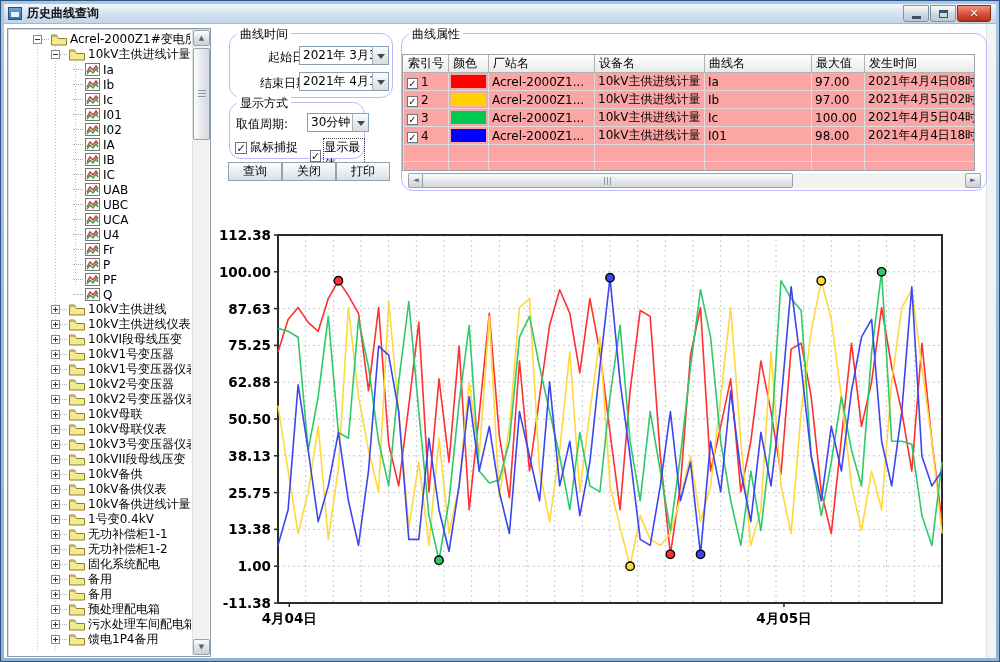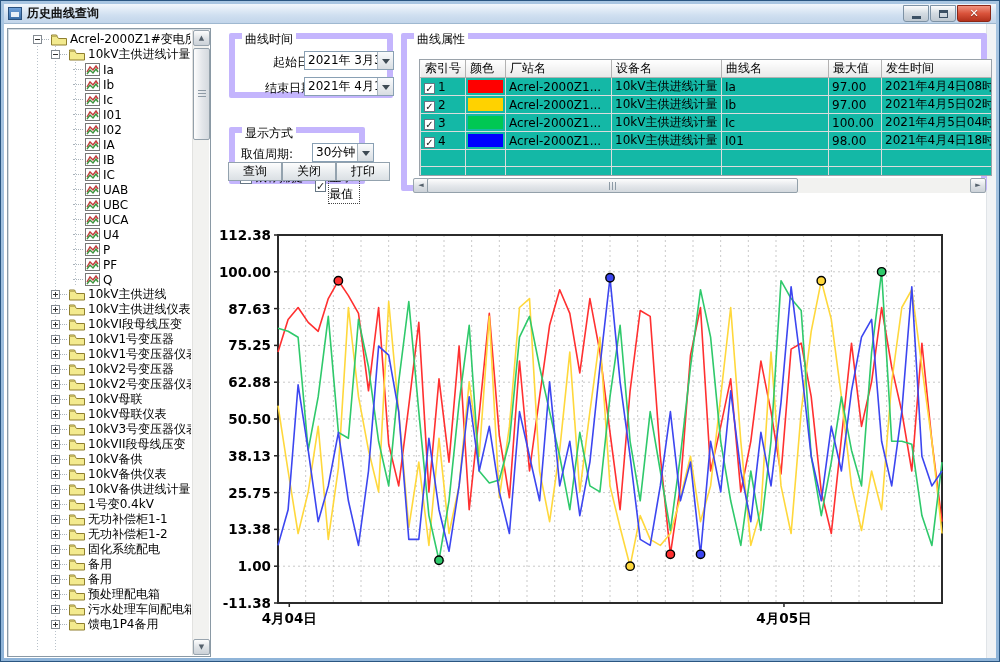--- a/index.html
+++ b/index.html
@@ -41,37 +41,37 @@
   .vscroll .up{ top:0; } .vscroll .down{ bottom:0; }
   .vscroll .sb-thumb{ position:absolute; left:0; top:18px; width:17px; height:92px; background:linear-gradient(90deg,#fdfdfd,#e3e6ea 55%,#d4d9de); border:1px solid #93a0aa; border-radius:2px; cursor:grab;}
   .vscroll .grip{ position:absolute; left:4px; top:50%; margin-top:-4px; width:8px; height:8px; background:repeating-linear-gradient(to bottom,#8d9aa5 0 1px,transparent 1px 3px);}
   .hscroll{ position:absolute; height:15px; background:#f2f2f0;}
   .hscroll .sb-btn{ top:0; height:15px; width:16px; line-height:13px;}
   .hscroll .left{ left:0;} .hscroll .right{ right:0; left:auto;}
   .hscroll .sb-thumb{ position:absolute; top:0; left:14px; width:371px; height:15px; background:linear-gradient(#fdfdfd,#e3e6ea 55%,#d4d9de); border:1px solid #93a0aa; border-radius:2px; cursor:grab;}
   .hscroll .grip{ position:absolute; top:3px; left:50%; margin-left:-4px; width:8px; height:8px; background:repeating-linear-gradient(to right,#8d9aa5 0 1px,transparent 1px 3px);}
 
   
-  .group{ position:absolute; border:6px solid #c4b5fd; border-radius:2px;padding-left:40px; }
+  .group{ position:absolute; border:1px solid #c4b5fd; border-radius:12px;padding-left:40px; }
   .group .legend{ position:absolute; top:-8px; left:7px; background:#fff; padding:0 3px; font-size:12px; color:#000;}
 
   .lbl{ position:absolute; font-size:12px; color:#000; white-space:nowrap;}
   .combo{ position:absolute; height:19px; background:#fff; border:1px solid #89a0b4; display:flex; align-items:center; cursor:pointer;}
   .combo-text{ flex:1; font-size:12px; padding:0 3px; white-space:nowrap; overflow:hidden;}
   .combo-btn{ width:16px; height:100%; background:linear-gradient(#fafbfc,#d8dde2); border-left:1px solid #a8b4bd; display:flex; align-items:center; justify-content:center;}
   .combo-arr{ width:0; height:0; border:4px solid transparent; border-top:5px solid #3e4a54; margin-top:5px;}
   .cbx{ width:12px; height:12px; background:#fff; border:1px solid #667684; font-size:11px; font-weight:bold; line-height:11px; text-align:center; color:#1a1a1a; display:inline-block; cursor:pointer;}
   .cb-lbl{ font-size:12px; margin-left:3px;}
   .cb-lbl.focus{ outline:1px dotted #444;}
   .cb-row{ position:absolute; display:flex; align-items:center;}
 
   .pushbtn{ position:absolute; width:54px; height:19px; background:linear-gradient(#fdfdfd,#e7ebee 60%,#dbe0e4); border:1px solid #93a2ae; font-size:12px; text-align:center; line-height:17px; cursor:pointer;}
 
   
-  .tbl-wrap{ position:absolute; left:12px; top:20px; width:573px; height:117px; overflow:hidden; border:1px solid #9aa2aa; background:#14b8a6;}
+  .tbl-wrap{ position:absolute; left:0; top:20px; width:573px; height:117px; overflow:hidden; border:1px solid #9aa2aa; background:#fca5a5;}
   table.curve-table{ border-collapse:collapse; table-layout:fixed; width:571px; font-size:12px;}
   .curve-table th{ height:17px; background:linear-gradient(#ffffff,#e9e9e9); border-right:1px solid #b2b2b2; border-bottom:1px solid #b2b2b2; border-left:1px solid #f8f8f8; font-weight:normal; text-align:left; padding:0 4px; white-space:nowrap; overflow:hidden; cursor:pointer;}
   .curve-table td{ height:17px; border:1px solid #dcdcdc; padding:0 3px; white-space:nowrap; overflow:hidden;}
   .cbx-s{ width:11px; height:11px; background:#fff; border:1px solid #667684; font-size:10px; font-weight:bold; line-height:10px; text-align:center; color:#1a1a1a; display:inline-block; vertical-align:-1px; margin-right:3px;}
   .swatch{ width:100%; height:13px; }
 
   .chart-wrap{ position:absolute; left:213px; top:173px; width:779px; height:459px;}
 </style>
 </head>
 <body>
@@ -258,20 +258,32 @@
             <span class="sp" style="width: 64px;"></span>
             <span class="conn" style="width: 10px;"></span>
             <span class="tree-ico">
               <svg width="15" height="13" viewBox="0 0 15 13">
                 <rect x="0.5" y="0.5" width="14" height="12" fill="#fff" stroke="#777"></rect>
                 <polyline points="2,9 5,4 8,7 11,3 13,6" fill="none" stroke="#c43b3b" stroke-width="1.4"></polyline>
                 <polyline points="2,11 5,7 8,10 11,6 13,9" fill="none" stroke="#3d943d" stroke-width="1.4"></polyline>
               </svg>
             </span>
             <span>U4</span>
+          </div>
+          <div class="tree-row">
+            <span class="sp" style="width: 64px;"></span>
+            <span class="conn" style="width: 10px;"></span>
+            <span class="tree-ico">
+              <svg width="15" height="13" viewBox="0 0 15 13">
+                <rect x="0.5" y="0.5" width="14" height="12" fill="#fff" stroke="#777"></rect>
+                <polyline points="2,9 5,4 8,7 11,3 13,6" fill="none" stroke="#c43b3b" stroke-width="1.4"></polyline>
+                <polyline points="2,11 5,7 8,10 11,6 13,9" fill="none" stroke="#3d943d" stroke-width="1.4"></polyline>
+              </svg>
+            </span>
+            <span>Fr</span>
           </div>
           <div class="tree-row">
             <span class="sp" style="width: 64px;"></span>
             <span class="conn" style="width: 10px;"></span>
             <span class="tree-ico">
               <svg width="15" height="13" viewBox="0 0 15 13">
                 <rect x="0.5" y="0.5" width="14" height="12" fill="#fff" stroke="#777"></rect>
                 <polyline points="2,9 5,4 8,7 11,3 13,6" fill="none" stroke="#c43b3b" stroke-width="1.4"></polyline>
                 <polyline points="2,11 5,7 8,10 11,6 13,9" fill="none" stroke="#3d943d" stroke-width="1.4"></polyline>
               </svg>
@@ -599,21 +611,21 @@
       </div>
       <span class="lbl" style="left:6px;top:41px;margin-left:24px;">结束日期:</span>
       <div class="combo" style="left:69px;top:38px;width:90px;">
         <span class="combo-text">2021年 4月14</span>
         <span class="combo-btn">
             <span class="combo-arr"></span>
           </span>
       </div>
     </div>
 
-    <div class="group" style="left:225px;top:78px;width:136px;height:57px;margin-top:25px;">
+    <div class="group" style="left:225px;top:78px;width:136px;height:57px;">
       <span class="legend">显示方式</span>
       <span class="lbl" style="left:6px;top:13px;">取值周期:</span>
       <div class="combo" style="left:77px;top:10px;width:62px;">
         <span class="combo-text">30分钟</span>
         <span class="combo-btn">
             <span class="combo-arr"></span>
           </span>
       </div>
       <div class="cb-row" style="left:5px;top:36px;">
         <span class="cbx">✓</span>

